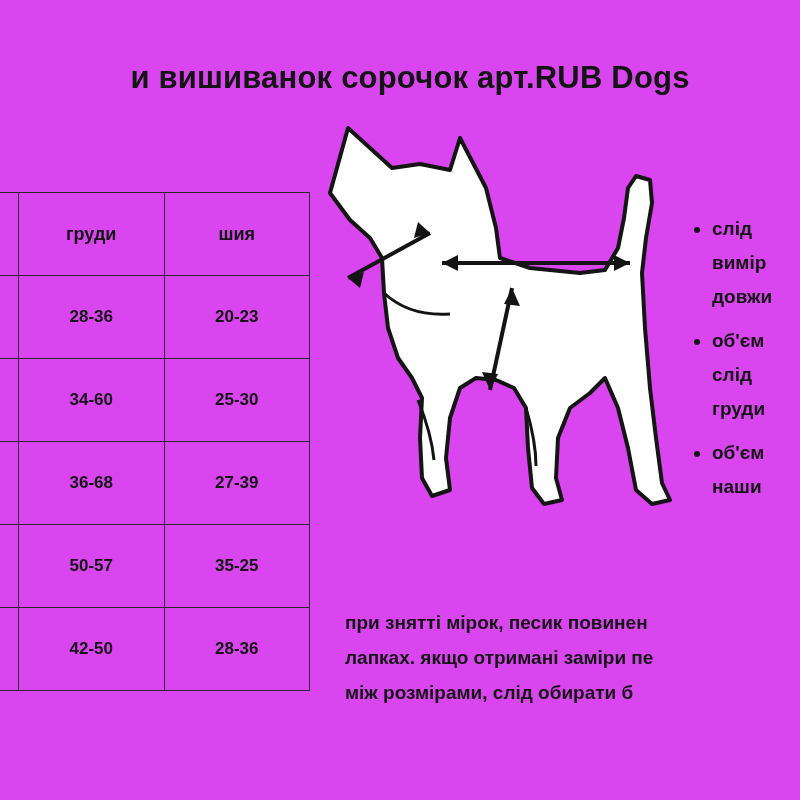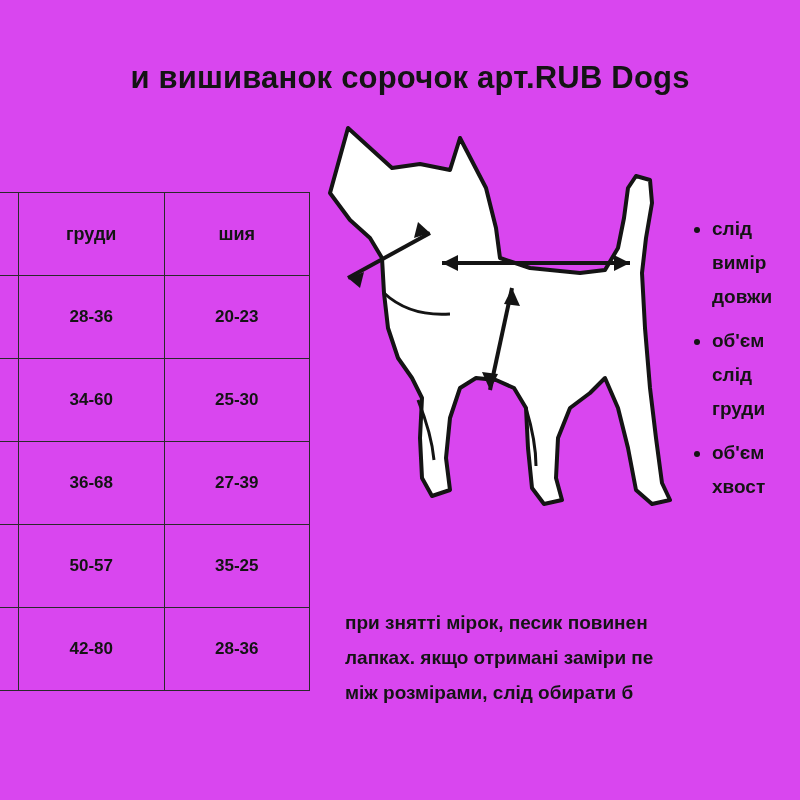--- a/index.html
+++ b/index.html
@@ -149,21 +149,21 @@
           <td>36-68</td>
           <td>27-39</td>
         </tr>
         <tr>
           <td></td>
           <td>50-57</td>
           <td>35-25</td>
         </tr>
         <tr>
           <td></td>
-          <td>42-80</td>
+          <td>42-50</td>
           <td>28-36</td>
         </tr>
       </tbody>
     </table>
   </div>
 
   <div class="dog-figure">
     <svg width="420" height="430" viewBox="0 0 420 430" xmlns="http://www.w3.org/2000/svg">
       <g>
         <path d="M30 85
@@ -256,21 +256,21 @@
         <span>вимір</span><br>
         <span>довжи</span>
       </li>
       <li>
         <span>об'єм</span><br>
         <span>слід</span><br>
         <span>груди</span>
       </li>
       <li>
         <span>об'єм</span><br>
-        <span>хвост</span>
+        <span>наши</span>
       </li>
     </ul>
   </div>
 
   <div class="footer-note">
     <div>при знятті мірок, песик повинен</div>
     <div>лапках. якщо отримані заміри пе</div>
     <div>між розмірами, слід обирати б</div>
   </div>
 

